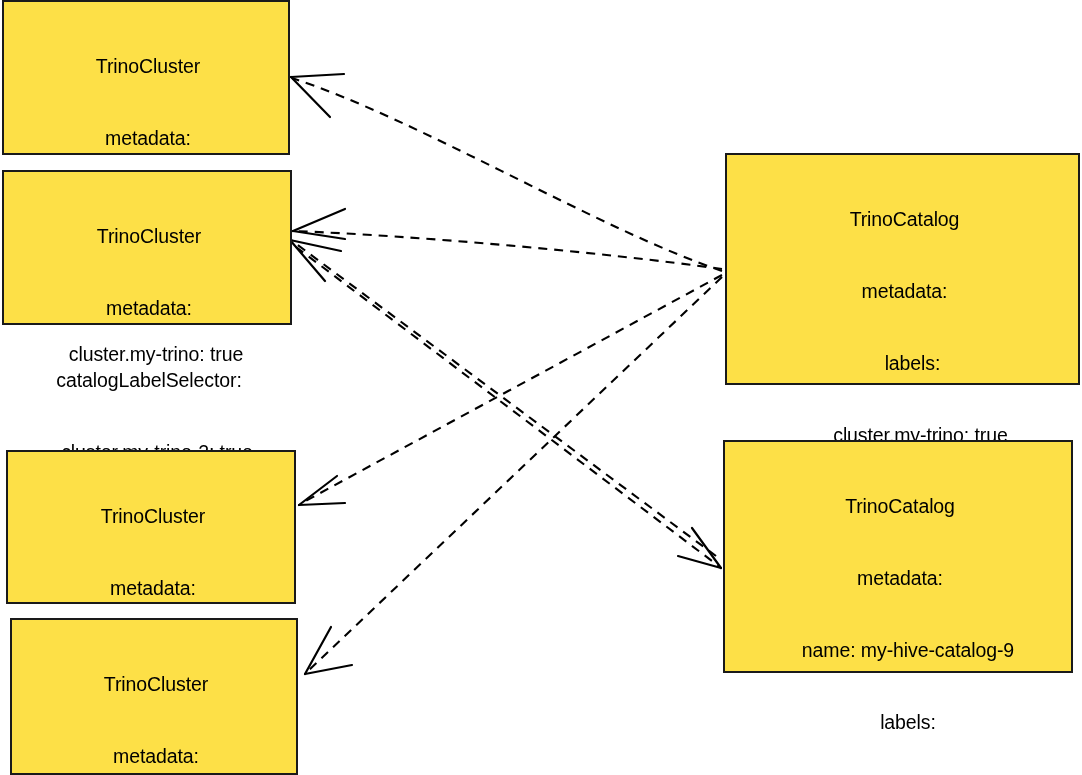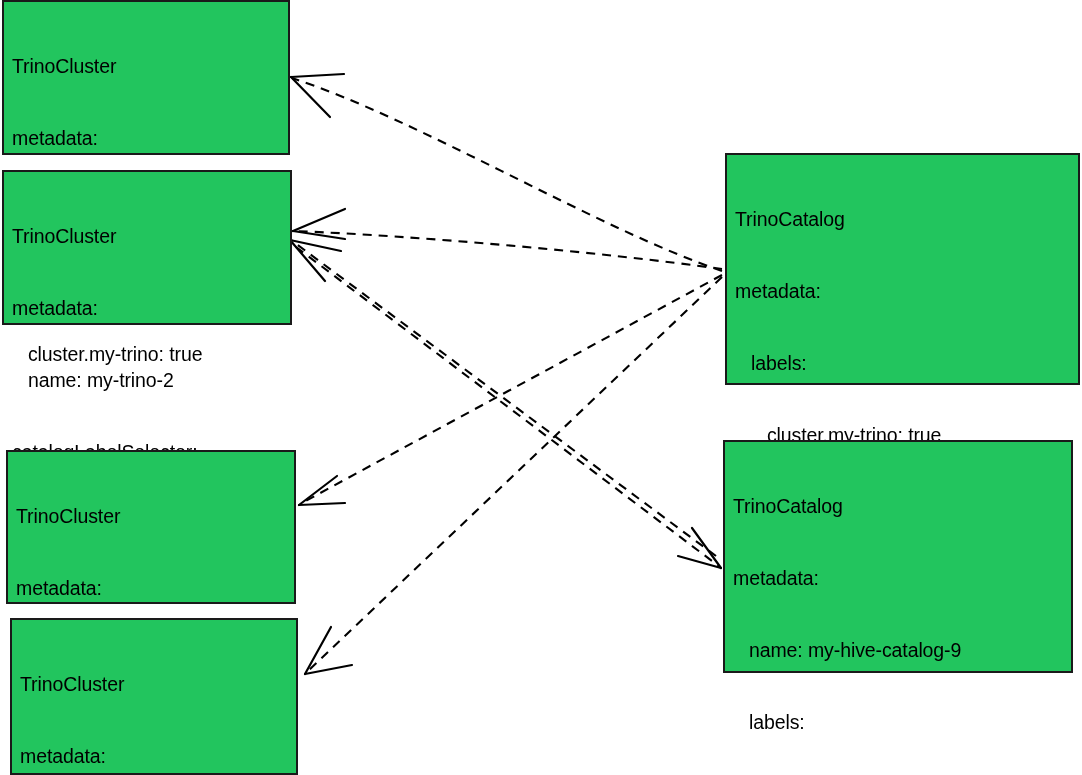--- a/index.html
+++ b/index.html
@@ -12,24 +12,25 @@
   }
   #canvas {
     position: relative;
     width: 1082px;
     height: 775px;
     background: #ffffff;
     overflow: hidden;
   }
   .node-box {
     position: absolute;
-    background: #22c55e;
+    background: #fde047;
     border: 2px solid #1a1a1a;
     box-sizing: border-box;
     z-index: 2;
+    text-align: center;
   }
   .node-text {
     position: absolute;
     left: 8px;
     top: 4px;
     right: 4px;
     font-size: 19.5px;
     line-height: 24px;
     color: #000000;
     white-space: pre;
@@ -113,21 +114,20 @@
       <span class="node-line">   name: my-trino</span>
       <span class="node-line">catalogLabelSelector:</span>
       <span class="node-line">   cluster.my-trino: true</span>
     </div>
   </div>
 
   <div class="node-box" style="left:2px; top:170px; width:290px; height:155px;">
     <div class="node-text">
       <span class="node-line">TrinoCluster</span>
       <span class="node-line">metadata:</span>
-      <span class="node-line">   name: my-trino-2</span>
       <span class="node-line">catalogLabelSelector:</span>
       <span class="node-line">   cluster.my-trino-2: true</span>
     </div>
   </div>
 
   <div class="node-box" style="left:6px; top:450px; width:290px; height:154px;">
     <div class="node-text">
       <span class="node-line">TrinoCluster</span>
       <span class="node-line">metadata:</span>
       <span class="node-line">   name: my-trino-blue</span>

